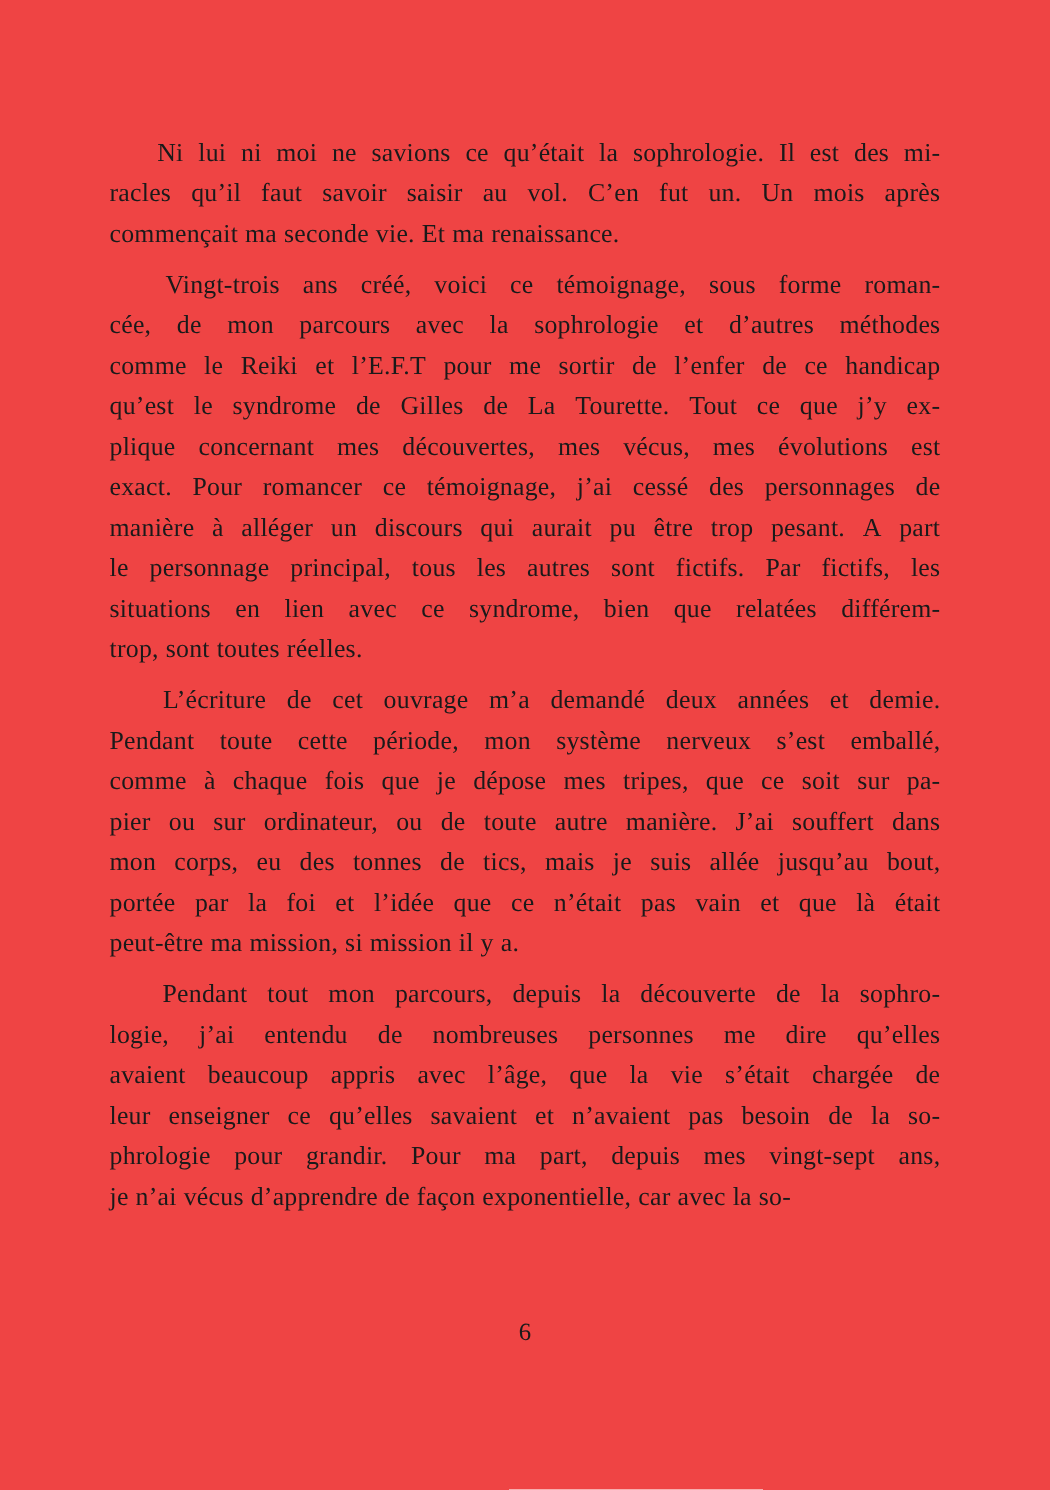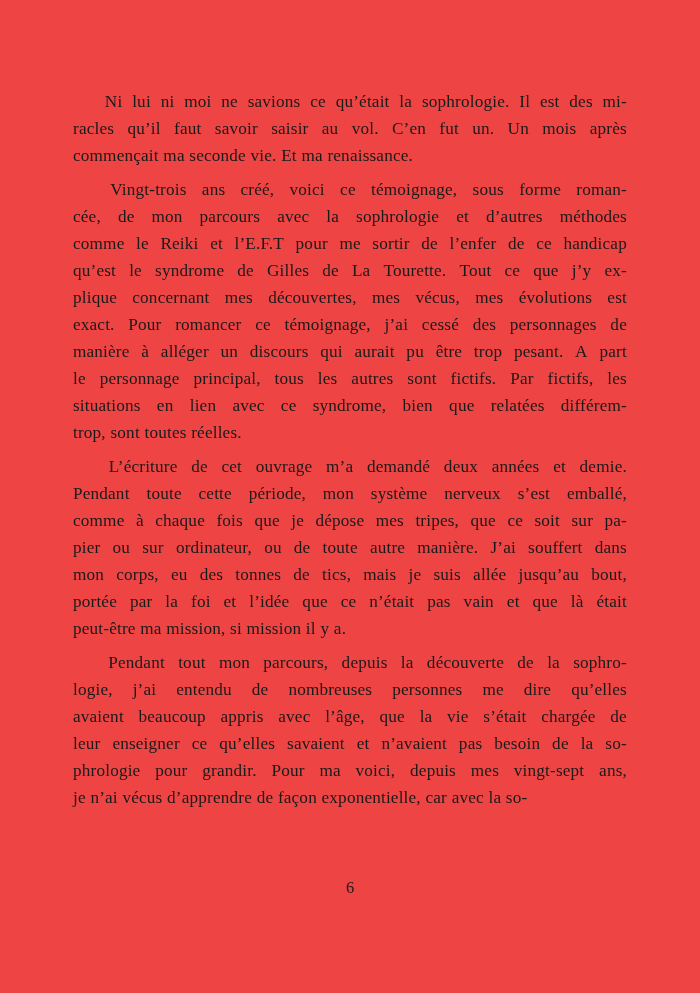--- a/index.html
+++ b/index.html
@@ -102,20 +102,20 @@
         <div class="line"><span class="word">pier</span><span class="word">ou</span><span class="word">sur</span><span class="word">ordinateur,</span><span class="word">ou</span><span class="word">de</span><span class="word">toute</span><span class="word">autre</span><span class="word">manière.</span><span class="word">J’ai</span><span class="word">souffert</span><span class="word">dans</span></div>
         <div class="line"><span class="word">mon</span><span class="word">corps,</span><span class="word">eu</span><span class="word">des</span><span class="word">tonnes</span><span class="word">de</span><span class="word">tics,</span><span class="word">mais</span><span class="word">je</span><span class="word">suis</span><span class="word">allée</span><span class="word">jusqu’au</span><span class="word">bout,</span></div>
         <div class="line"><span class="word">portée</span><span class="word">par</span><span class="word">la</span><span class="word">foi</span><span class="word">et</span><span class="word">l’idée</span><span class="word">que</span><span class="word">ce</span><span class="word">n’était</span><span class="word">pas</span><span class="word">vain</span><span class="word">et</span><span class="word">que</span><span class="word">là</span><span class="word">était</span></div>
         <div class="line last"><span class="word">peut-être</span><span class="word">ma</span><span class="word">mission,</span><span class="word">si</span><span class="word">mission</span><span class="word">il</span><span class="word">y</span><span class="word">a.</span></div>
       </div>
       <div class="paragraph">
         <div class="line indent"><span class="indent-space"></span><span class="word">Pendant</span><span class="word">tout</span><span class="word">mon</span><span class="word">parcours,</span><span class="word">depuis</span><span class="word">la</span><span class="word">découverte</span><span class="word">de</span><span class="word">la</span><span class="word">sophro-</span></div>
         <div class="line"><span class="word">logie,</span><span class="word">j’ai</span><span class="word">entendu</span><span class="word">de</span><span class="word">nombreuses</span><span class="word">personnes</span><span class="word">me</span><span class="word">dire</span><span class="word">qu’elles</span></div>
         <div class="line"><span class="word">avaient</span><span class="word">beaucoup</span><span class="word">appris</span><span class="word">avec</span><span class="word">l’âge,</span><span class="word">que</span><span class="word">la</span><span class="word">vie</span><span class="word">s’était</span><span class="word">chargée</span><span class="word">de</span></div>
         <div class="line"><span class="word">leur</span><span class="word">enseigner</span><span class="word">ce</span><span class="word">qu’elles</span><span class="word">savaient</span><span class="word">et</span><span class="word">n’avaient</span><span class="word">pas</span><span class="word">besoin</span><span class="word">de</span><span class="word">la</span><span class="word">so-</span></div>
-        <div class="line"><span class="word">phrologie</span><span class="word">pour</span><span class="word">grandir.</span><span class="word">Pour</span><span class="word">ma</span><span class="word">voici,</span><span class="word">depuis</span><span class="word">mes</span><span class="word">vingt-sept</span><span class="word">ans,</span></div>
+        <div class="line"><span class="word">phrologie</span><span class="word">pour</span><span class="word">grandir.</span><span class="word">Pour</span><span class="word">ma</span><span class="word">part,</span><span class="word">depuis</span><span class="word">mes</span><span class="word">vingt-sept</span><span class="word">ans,</span></div>
         <div class="line last"><span class="word">je</span><span class="word">n’ai</span><span class="word">vécus</span><span class="word">d’apprendre</span><span class="word">de</span><span class="word">façon</span><span class="word">exponentielle,</span><span class="word">car</span><span class="word">avec</span><span class="word">la</span><span class="word">so-</span></div>
       </div>
     </div>
 
   <div class="page-number">6</div>
 
 </div>
 
 </body></html>

